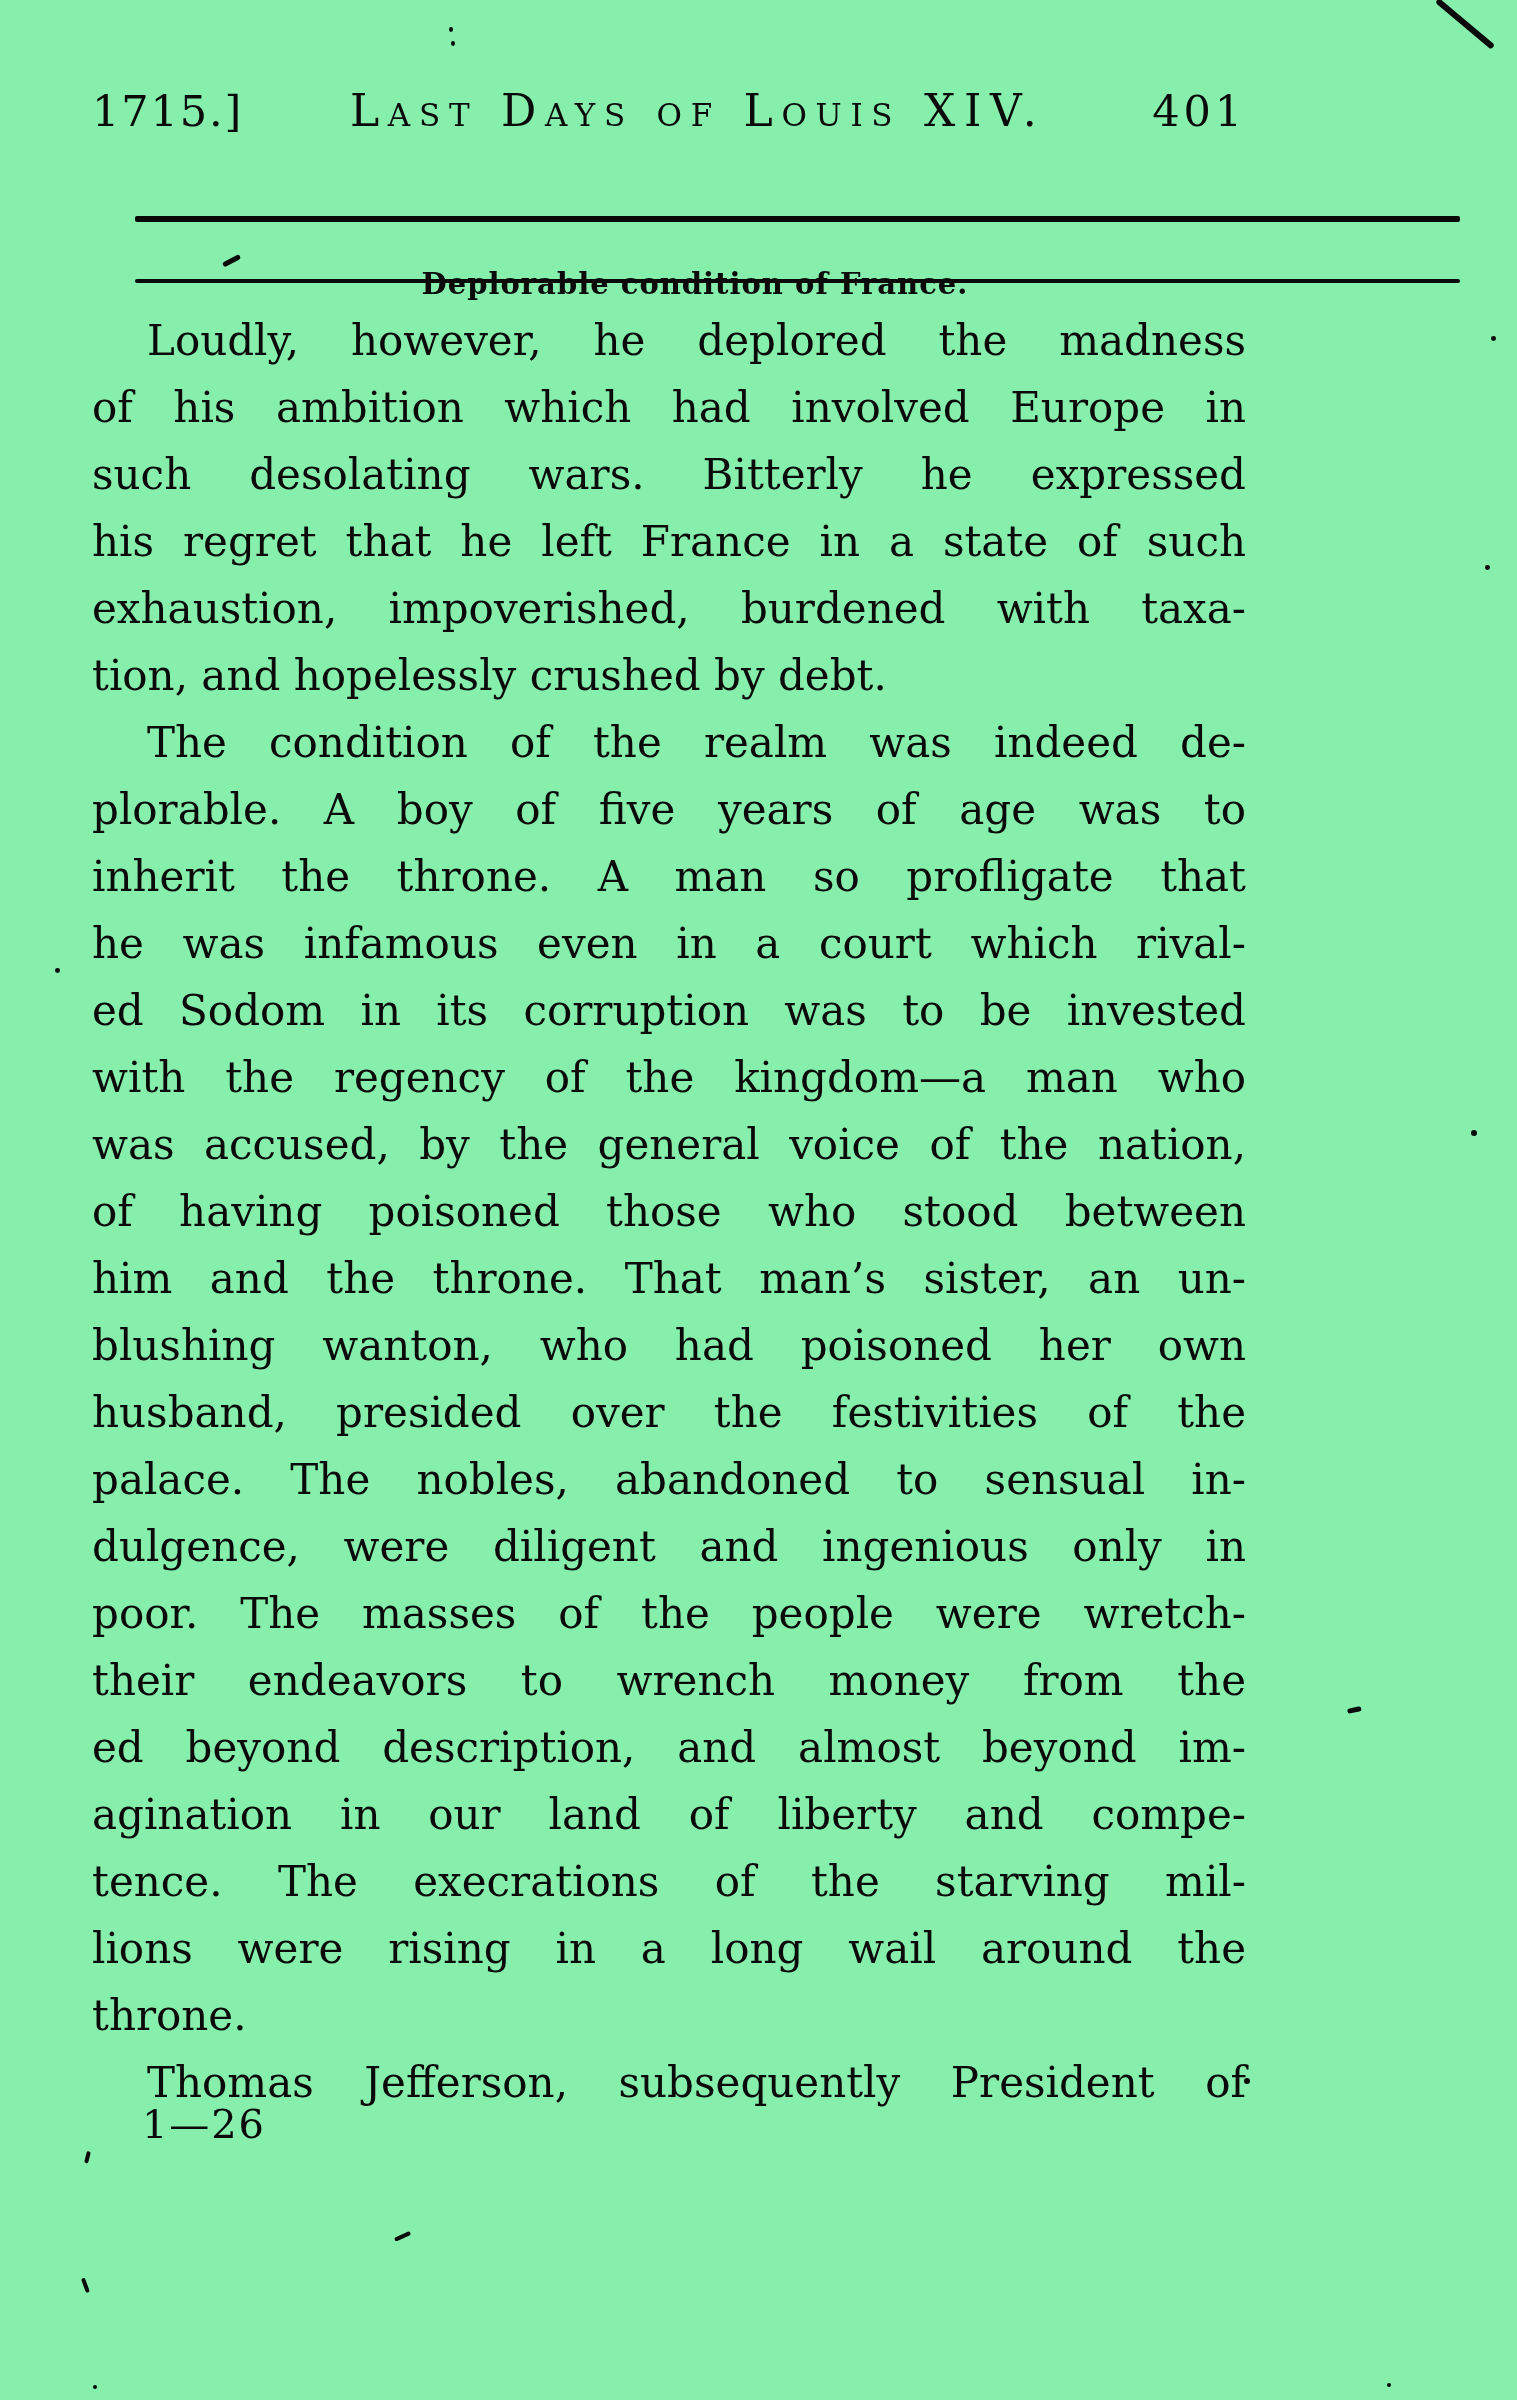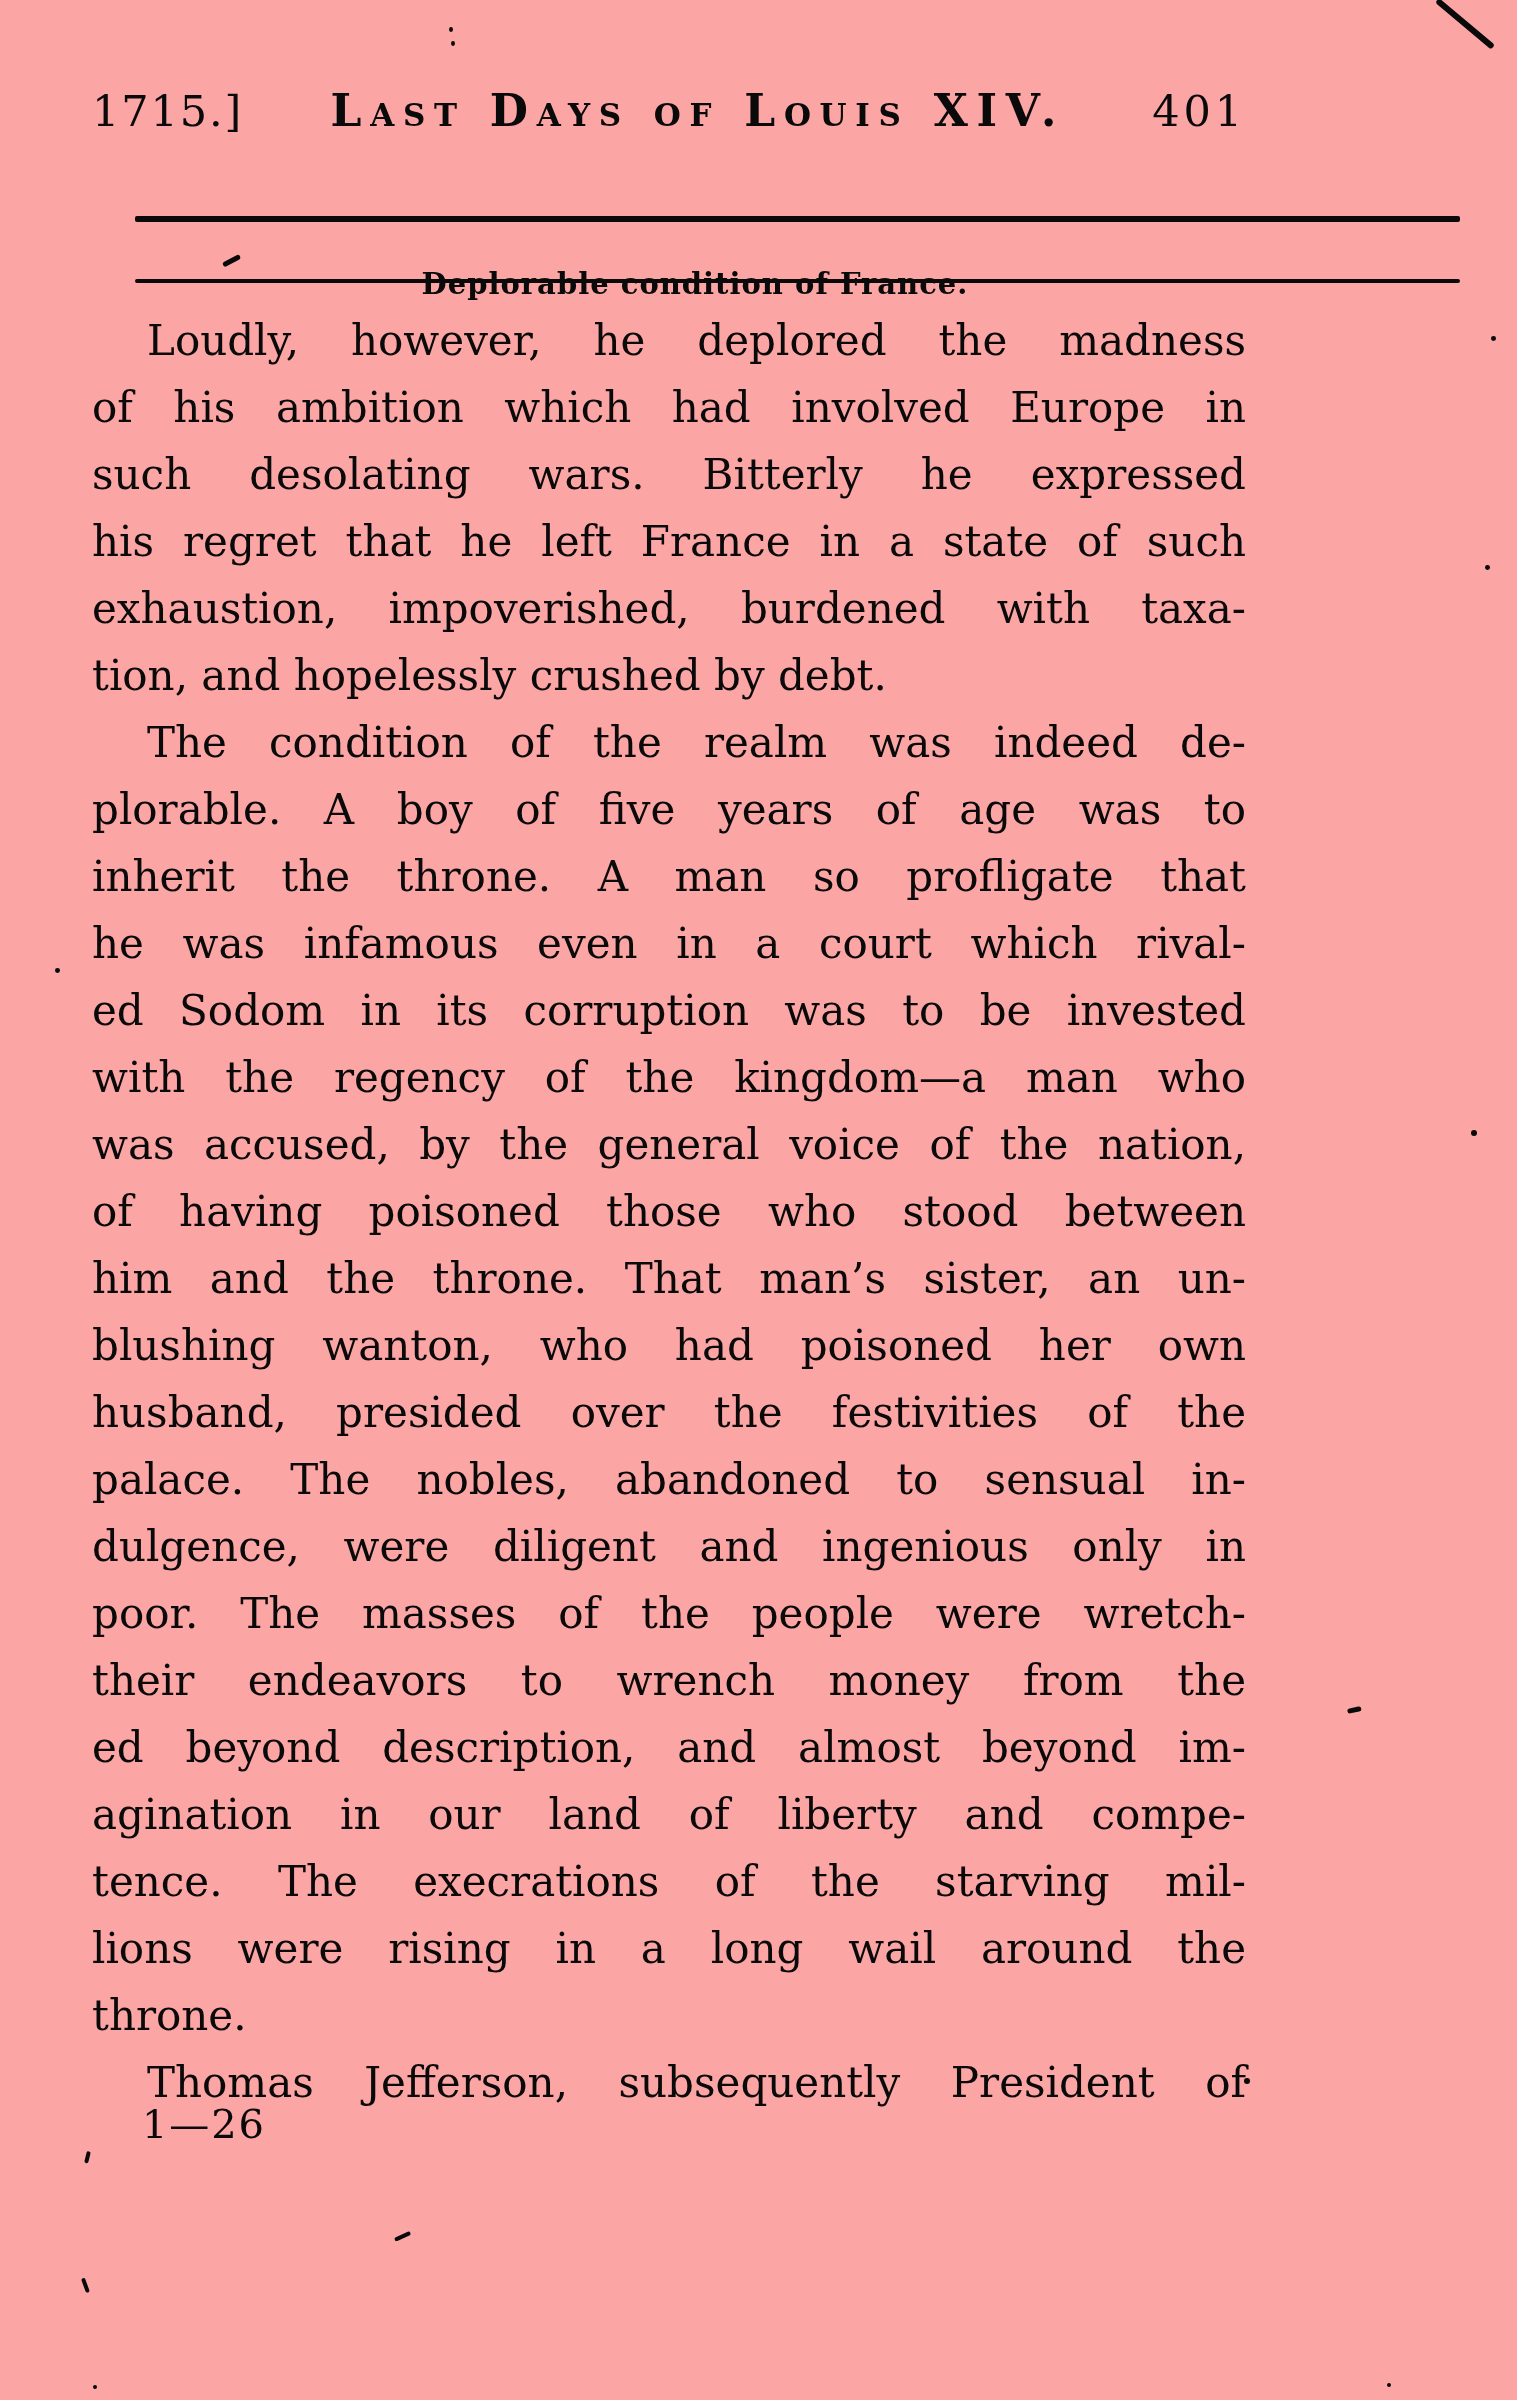--- a/index.html
+++ b/index.html
@@ -5,21 +5,21 @@
   html, body {
     margin: 0;
     padding: 0;
     background: #e8e8e4;
   }
   .page {
     position: relative;
     width: 1518px;
     height: 2400px;
     margin: 0 auto;
-    background: #fca5a5;
+    background: #86efac;
     color: #0a0a0a;
     font-family: "DejaVu Serif", "Liberation Serif", serif;
     overflow: hidden;
   }
   
   .header-row {
     position: absolute;
     left: 92px;
     top: 85px;
     width: 1154px;
@@ -30,21 +30,20 @@
   .year-bracket {
     font-size: 43px;
     letter-spacing: 1.9px;
     white-space: nowrap;
   }
   .head-title {
     font-size: 44px;
     font-variant: small-caps;
     letter-spacing: 8.7px;
     white-space: nowrap;
-    font-weight: bold;
   }
   .page-number {
     font-size: 43px;
     letter-spacing: 3.9px;
     white-space: nowrap;
   }
   
   .rule-thick {
     position: absolute;
     left: 135px;

